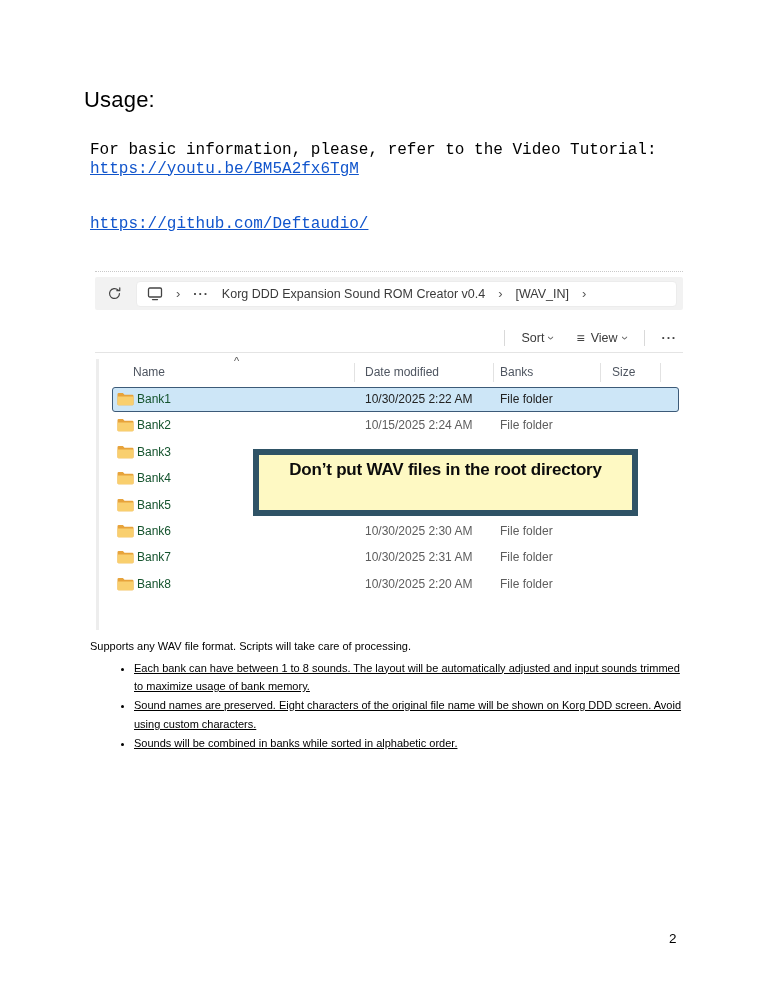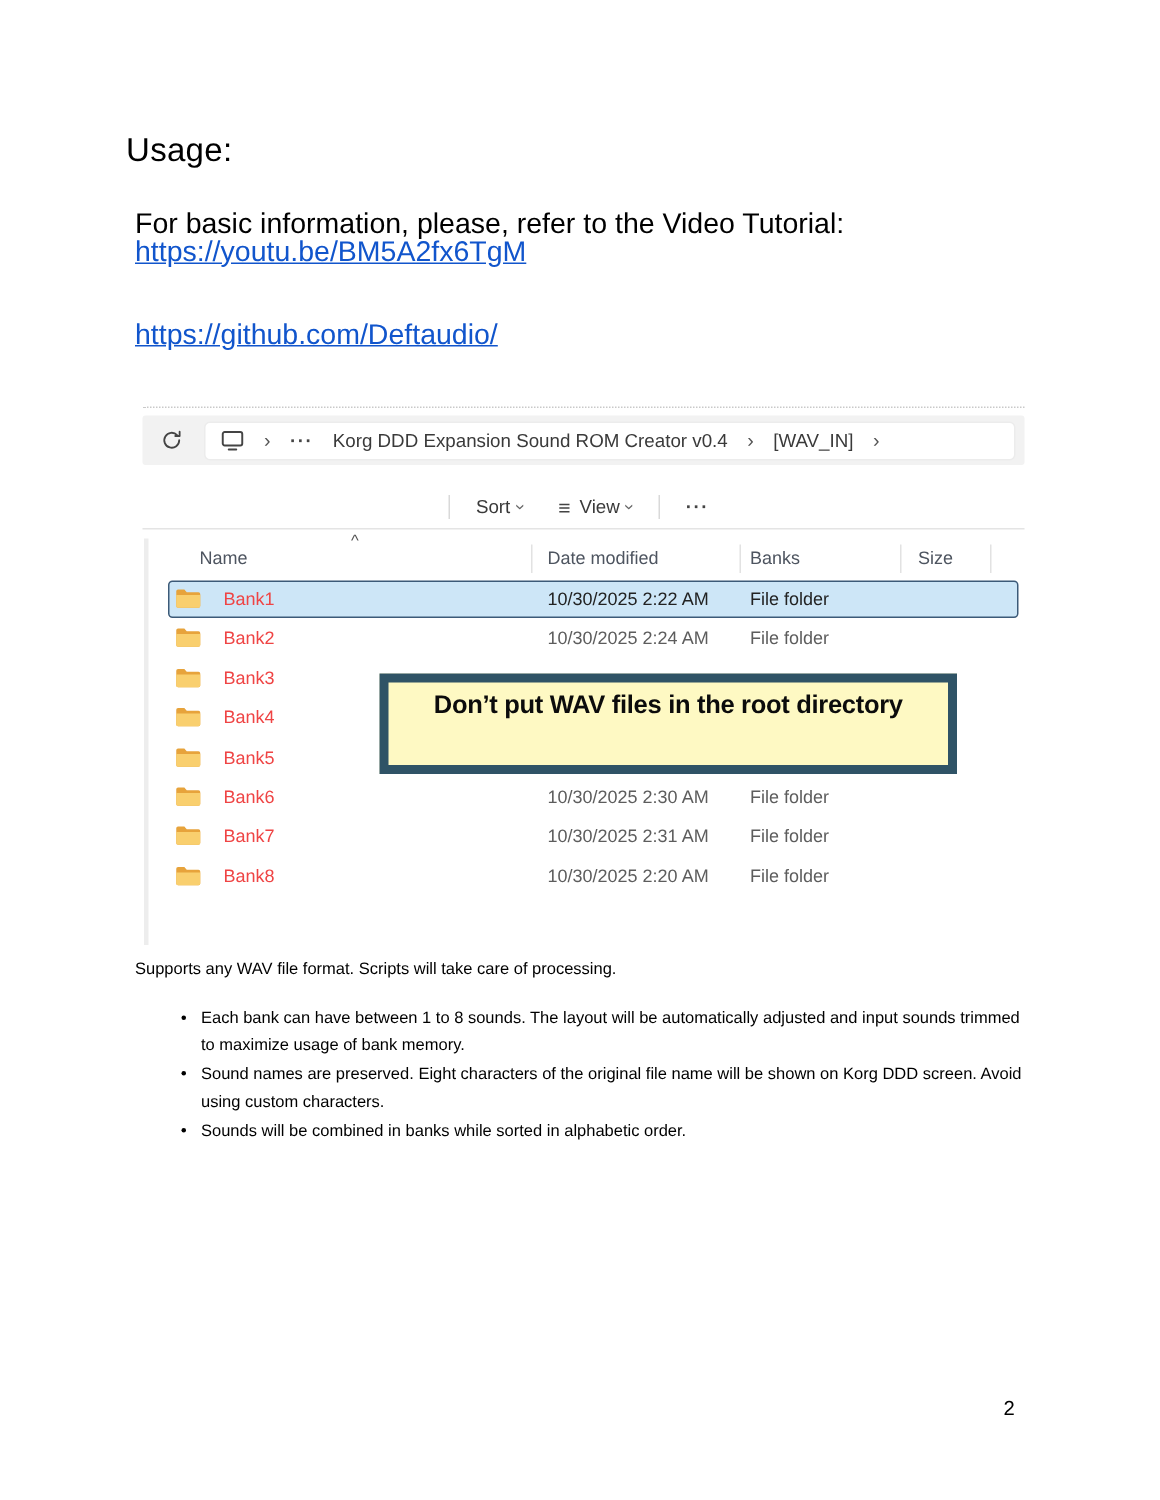--- a/index.html
+++ b/index.html
@@ -10,27 +10,27 @@
     background: #fff;
     font-family: "Liberation Sans", sans-serif;
     color: #000;
     overflow: hidden;
   }
   
   .doc-heading {
     position: absolute; left: 84px; top: 87px;
     font-size: 22px; font-weight: 400; letter-spacing: .2px;
   }
-  .para { position: absolute; left: 90px; font-size: 19px; line-height: 18.5px; width: 640px; }
+  .para { position: absolute; left: 90px; font-size: 16px; line-height: 18.5px; width: 640px; font-family: Liberation Mono, monospace; }
   .p1 { top: 141px; }
   .p2 { top: 196px; }
   .p3 { top: 251px; }
   a.link { color: #1155cc; text-decoration: underline; cursor: pointer; }
   .supports { position: absolute; left: 90px; top: 637px; width: 620px; font-size: 11px; line-height: 18.5px; }
-  .supports ul { margin-top: 14px; padding-left: 44px; }
+  .supports ul { margin-top: 3px; padding-left: 44px; text-decoration: underline; }
   .supports li { max-width: 556px; margin-bottom: 0.5px; }
   .pagenum { position: absolute; left: 669px; top: 931px; font-size: 13.5px; }
 
   
   .explorer {
     position: absolute; left: 95px; top: 271px; width: 588px; height: 361px;
     font-size: 12px; color: #333;
     border-top: 1px dotted #c9c9c9;
   }
   .crumbbar {
@@ -45,21 +45,21 @@
     display: flex; align-items: center; padding: 0 10px;
     color: #3a3a3a; font-size: 12.5px; white-space: nowrap; overflow: hidden;
   }
   .addr > * { margin-right: 13px; }
   .chev { color: #555; font-size: 13px; }
   .chev-down { display: inline-block; transform: rotate(90deg); font-size: 12px; color: #666; margin-left: 5px; }
   .dots { letter-spacing: 1px; font-weight: bold; color: #444; }
   .seg { cursor: pointer; }
   .toolbar {
     position: absolute; top: 51px; left: 0; right: 0; height: 30px;
-    display: flex; align-items: center; justify-content: center; gap: 11px;
+    display: flex; align-items: center; justify-content: flex-end; gap: 11px;
     border-bottom: 1px solid #e4e4e4; color: #3a3a3a; font-size: 12.5px;
   }
   .tbtn { background: none; border: none; font: inherit; color: inherit; display: flex; align-items: center; cursor: pointer; padding: 3px 6px; }
   .tsep { width: 1px; height: 16px; background: #d9d9d9; }
   .vglyph { font-size: 14px; margin-right: 6px; color: #444; }
 
   .hdr { position: absolute; top: 87px; left: 0; right: 0; height: 27px; color: #4e5560; }
   .hc { position: absolute; top: 6px; font-size: 12px; cursor: pointer; }
   .hc-name { left: 38px; } .hc-date { left: 270px; } .hc-type { left: 405px; } .hc-size { left: 517px; }
   .caret { position: absolute; left: 139px; top: -4px; font-size: 11px; color: #555; }
@@ -69,21 +69,21 @@
   .vline { position: absolute; left: 1px; top: 87px; bottom: 2px; width: 2.5px; background: #ededed; }
 
   .rows { position: absolute; top: 114px; left: 0; right: 0; }
   .row { position: relative; height: 26.4px; cursor: default; }
   .row.sel::before {
     content: ""; position: absolute; left: 17px; right: 4px; top: .5px; bottom: .5px;
     background: #cde6f7; border: 1.5px solid #3c5a78; border-radius: 3px;
   }
   .ficon { position: absolute; left: 22px; top: 6px; }
   .cell { position: absolute; top: 0; line-height: 26.4px; font-size: 12px; }
-  .c-name { left: 54px; color: #ef4444; }
+  .c-name { left: 42px; color: #14532d; }
   .c-date { left: 270px; color: #5d5d5d; }
   .c-type { left: 405px; color: #5d5d5d; }
   .c-size { left: 517px; color: #5d5d5d; }
   .row.sel .c-date, .row.sel .c-type { color: #222; }
 
   .callout {
     position: absolute; left: 158px; top: 177px; width: 385px; height: 67px;
     background: #fef9c3; border: 6px solid #2f5366;
     text-align: center; font-weight: bold; color: #0c0c0c; padding-top: 2px;
   }
@@ -175,21 +175,21 @@
         <span class="cell c-type">File folder</span>
         <span class="cell c-size"></span>
       </div>
 
       <div class="row">
         <span class="ficon"><svg width="17" height="14" viewBox="0 0 17 14">
               <path d="M.5 2.2A1.2 1.2 0 0 1 1.7 1h4.2l1.6 1.8h7.8a1.2 1.2 0 0 1 1.2 1.2v8a1.2 1.2 0 0 1-1.2 1.2H1.7A1.2 1.2 0 0 1 .5 12z" fill="#e7a33b"></path>
               <path d="M.5 4.6h16V12a1.2 1.2 0 0 1-1.2 1.2H1.7A1.2 1.2 0 0 1 .5 12z" fill="#f9cf6e"></path>
             </svg></span>
         <span class="cell c-name">Bank2</span>
-        <span class="cell c-date">10/30/2025 2:24 AM</span>
+        <span class="cell c-date">10/15/2025 2:24 AM</span>
         <span class="cell c-type">File folder</span>
         <span class="cell c-size"></span>
       </div>
 
       <div class="row">
         <span class="ficon"><svg width="17" height="14" viewBox="0 0 17 14">
               <path d="M.5 2.2A1.2 1.2 0 0 1 1.7 1h4.2l1.6 1.8h7.8a1.2 1.2 0 0 1 1.2 1.2v8a1.2 1.2 0 0 1-1.2 1.2H1.7A1.2 1.2 0 0 1 .5 12z" fill="#e7a33b"></path>
               <path d="M.5 4.6h16V12a1.2 1.2 0 0 1-1.2 1.2H1.7A1.2 1.2 0 0 1 .5 12z" fill="#f9cf6e"></path>
             </svg></span>
         <span class="cell c-name">Bank3</span>

